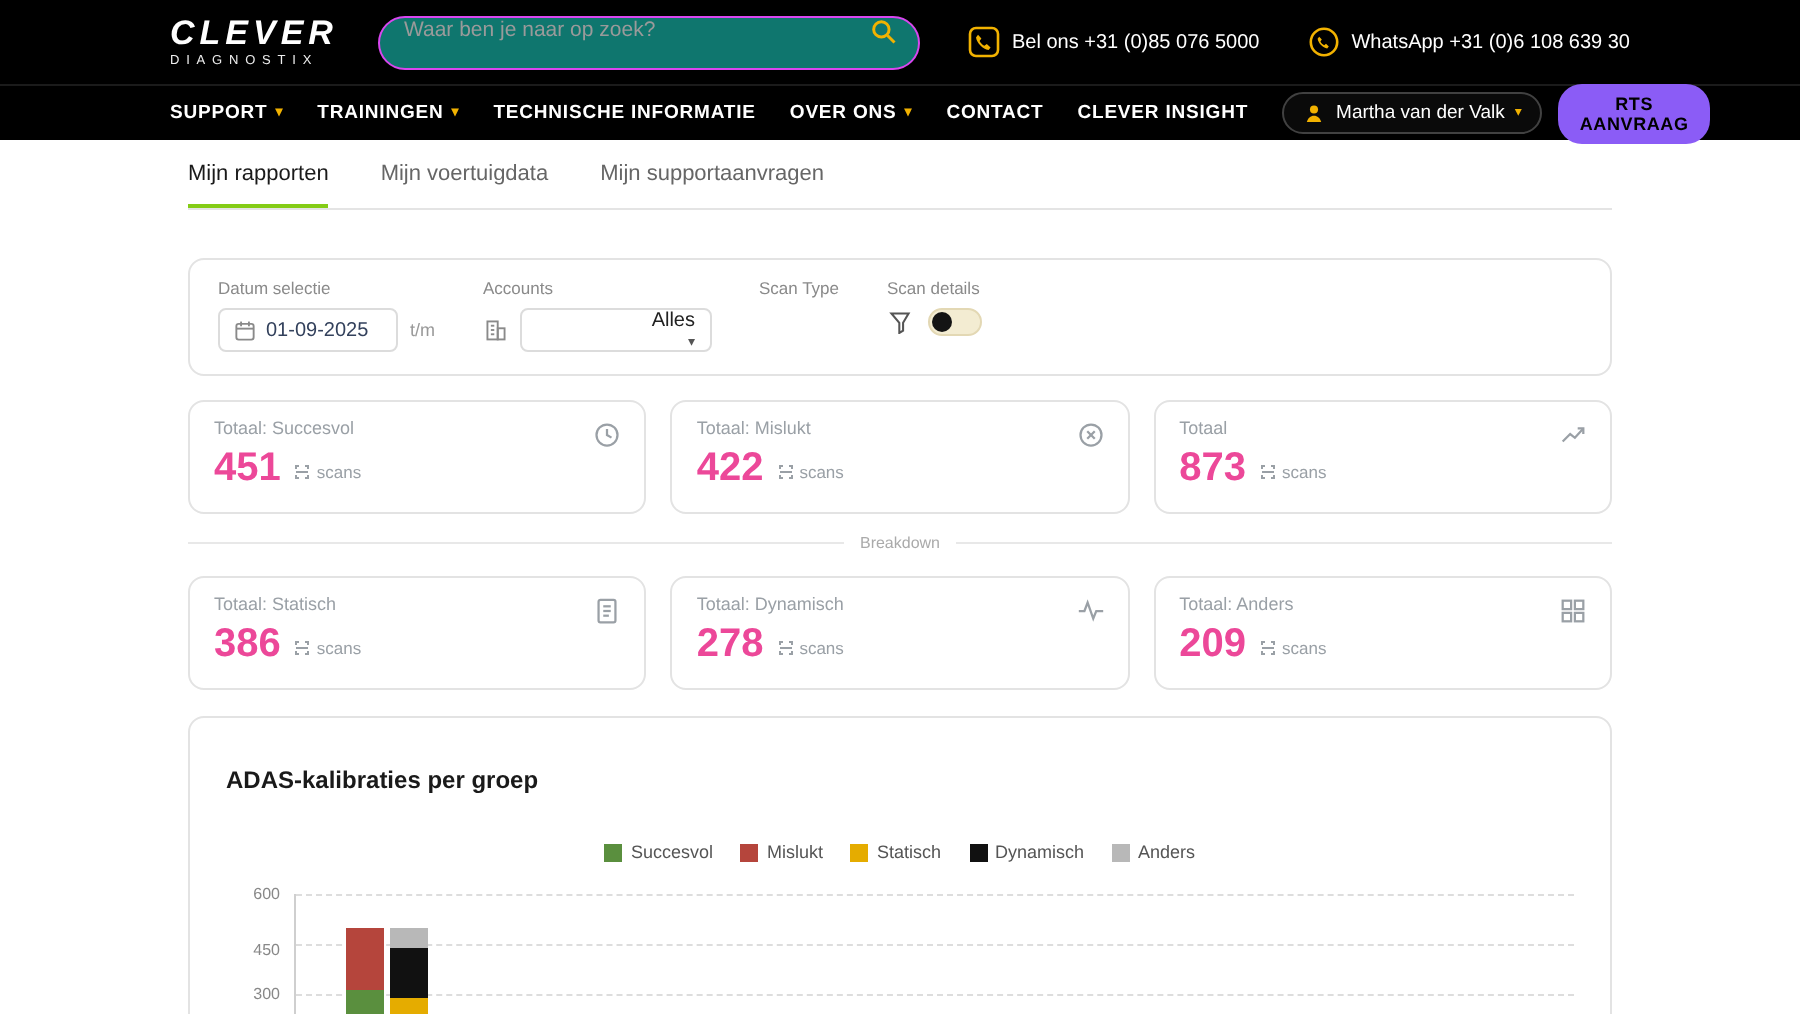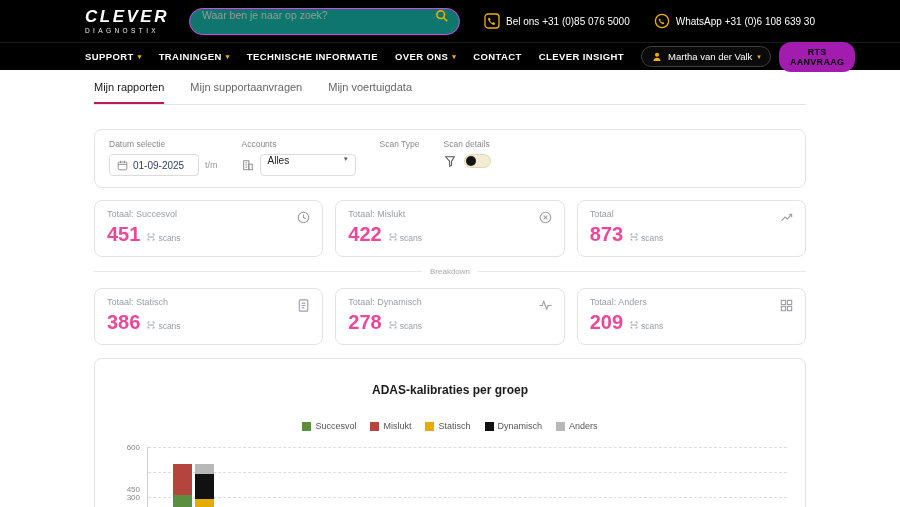--- a/index.html
+++ b/index.html
@@ -21,66 +21,66 @@
   
   .navbar { background:#000; height:28px; display:flex; align-items:center;
     padding:0 85px; gap:17px; border-top:1px solid #1b1b1b; }
   .nav-item { color:#fff; font-size:9.5px; font-weight:700; letter-spacing:.4px;
     display:flex; align-items:center; gap:4px; cursor:pointer; white-space:nowrap; }
   .chev-gold { color:#f2b200; font-size:7px; line-height:1; }
   .nav-right { margin-left:auto; display:flex; align-items:center; gap:8px; }
   .user-pill { border:1px solid #414141; background:#0a0a0a; border-radius:11px;
     height:21px; display:flex; align-items:center; gap:5px; padding:0 9px;
     color:#fff; font-size:9.5px; cursor:pointer; white-space:nowrap; }
-  .cta-btn { background:#a21caf; color:#000; font-size:9px; font-weight:700;
+  .cta-btn { background:#8b5cf6; color:#000; font-size:9px; font-weight:700;
     border:none; border-radius:12px; padding:5px 11px; letter-spacing:.3px; cursor:pointer; }
   
   .container { width:712px; margin:0 auto; }
   
   .tabs { display:flex; gap:26px; padding-top:11px; border-bottom:1px solid #e4e4e4; }
   .tab { font-size:11px; color:#666; padding-bottom:9px; cursor:pointer; }
-  .tab.active { color:#1a1a1a; border-bottom:2px solid #be185d; }
+  .tab.active { color:#1a1a1a; border-bottom:2px solid #84cc16; }
   
   .filter-card { margin-top:24px; border:1px solid #e3e3e3; border-radius:8px;
     padding:9px 14px 11px; display:flex; gap:24px; align-items:flex-start; }
   .f-label { font-size:8.5px; color:#8a8a8a; margin-bottom:5px; }
   .date-row, .sel-row { display:flex; align-items:center; gap:6px; }
   .date-box { display:flex; align-items:center; gap:5px; border:1px solid #dcdcdc;
     border-radius:4px; height:22px; padding:0 7px; }
   .date-box input { border:none; outline:none; width:58px; font-size:10px;
     color:#33415c; font-family:inherit; }
   .tm { font-size:9px; color:#999; }
   .selbox { border:1px solid #dcdcdc; border-radius:4px; height:22px; padding:0 7px;
-    font-size:10px; color:#222; display:flex; align-items:flex-start;
-    justify-content:space-between; cursor:pointer; }
+    font-size:10px; color:#222; display:flex; align-items:flex-end;
+    justify-content:space-between; cursor:pointer;flex-direction:column; }
   .selbox .chev-dark { color:#555; font-size:7px; margin-left:8px; }
   .sel-accounts { width:96px; }
   .sel-scantype { width:124px; border:1.5px solid #4e8fd9;
     box-shadow:0 0 0 2px rgba(78,143,217,.18); }
   .toggle-row { display:flex; align-items:center; gap:8px; margin-top:4px; }
   .toggle { width:27px; height:14px; border-radius:8px; background:#f3ecd2;
     border:1px solid #e3d8b4; position:relative; cursor:pointer; }
   .knob { position:absolute; left:1px; top:1px; width:10px; height:10px;
     border-radius:50%; background:#141414; }
   
   .stats-row { display:flex; gap:12px; margin-top:12px; }
   .stat-card { flex:1; border:1px solid #e3e3e3; border-radius:8px;
     padding:8px 12px 10px; position:relative; }
   .stat-label { font-size:9px; color:#9aa0a6; }
   .stat-icon { position:absolute; top:9px; right:11px; }
   .stat-value-row { display:flex; align-items:baseline; gap:7px; margin-top:4px; }
   .stat-value { font-size:20px; font-weight:700; color:#ec4899; }
-  .stat-unit { font-size:8.5px; color:#9aa0a6; display:flex; align-items:flex-start; gap:3px; }
+  .stat-unit { font-size:8.5px; color:#9aa0a6; display:flex; align-items:center; gap:3px; }
   .divider { display:flex; align-items:center; gap:8px; margin-top:10px; }
   .divider .line { flex:1; height:1px; background:#e8e8e8; }
   .divider span.txt { font-size:8px; color:#aaa; }
   
   .chart-card { margin-top:13px; border:1px solid #e3e3e3; border-radius:8px;
     padding:18px 18px 40px; height:280px; }
-  .chart-title { text-align:center; font-size:12px; font-weight:700; color:#1a1a1a;
+  .chart-title { font-size:12px; font-weight:700; color:#1a1a1a;
     margin-top:6px; }
   .legend { display:flex; justify-content:center; gap:14px; margin-top:24px;
     font-size:9px; color:#555; }
   .legend-item { display:flex; align-items:center; gap:4px; }
   .swatch { width:9px; height:9px; display:inline-block; }
   .chart-area { display:flex; margin-top:16px; }
   .y-axis { width:34px; position:relative; height:100px; }
   .y-label { position:absolute; right:7px; font-size:8px; color:#888;
     transform:translateY(-50%); }
   .plot { flex:1; position:relative; height:100px; border-left:1px solid #cfcfcf; }
@@ -164,22 +164,22 @@
       <span class="chev-gold">▾</span>
     </div>
     <button class="cta-btn">RTS AANVRAAG</button>
   </div>
 </div>
 
 <div class="container">
 
   <div class="tabs">
     <div class="tab active">Mijn rapporten</div>
+    <div class="tab">Mijn voertuigdata</div>
     <div class="tab">Mijn supportaanvragen</div>
-    <div class="tab">Mijn voertuigdata</div>
   </div>
 
   <div class="filter-card">
     <div>
       <div class="f-label">Datum selectie</div>
       <div class="date-row">
         <div class="date-box">
           <span>
             <svg width="11" height="11" viewBox="0 0 14 14" fill="none" stroke="#8a8a8a" stroke-width="1.2">
               <rect x="1.5" y="2.5" width="11" height="10" rx="1.5"></rect>
@@ -382,21 +382,21 @@
           <span>Dynamisch</span>
         </span>
         <span class="legend-item">
           <span class="swatch" style="background: rgb(184, 184, 184);"></span>
           <span>Anders</span>
         </span>
       </div>
     <div class="chart-area">
       <div class="y-axis">
         <span class="y-label" style="top:0">600</span>
-        <span class="y-label" style="top:42px">450</span>
+        <span class="y-label" style="top:28px">450</span>
         <span class="y-label" style="top:50px">300</span>
 
       </div>
       <div class="plot">
         <div class="gridline" style="top:0"></div>
         <div class="gridline" style="top:25px"></div>
         <div class="gridline" style="top:50px"></div>
 
         <div class="bars">
             <div class="bar-group">

